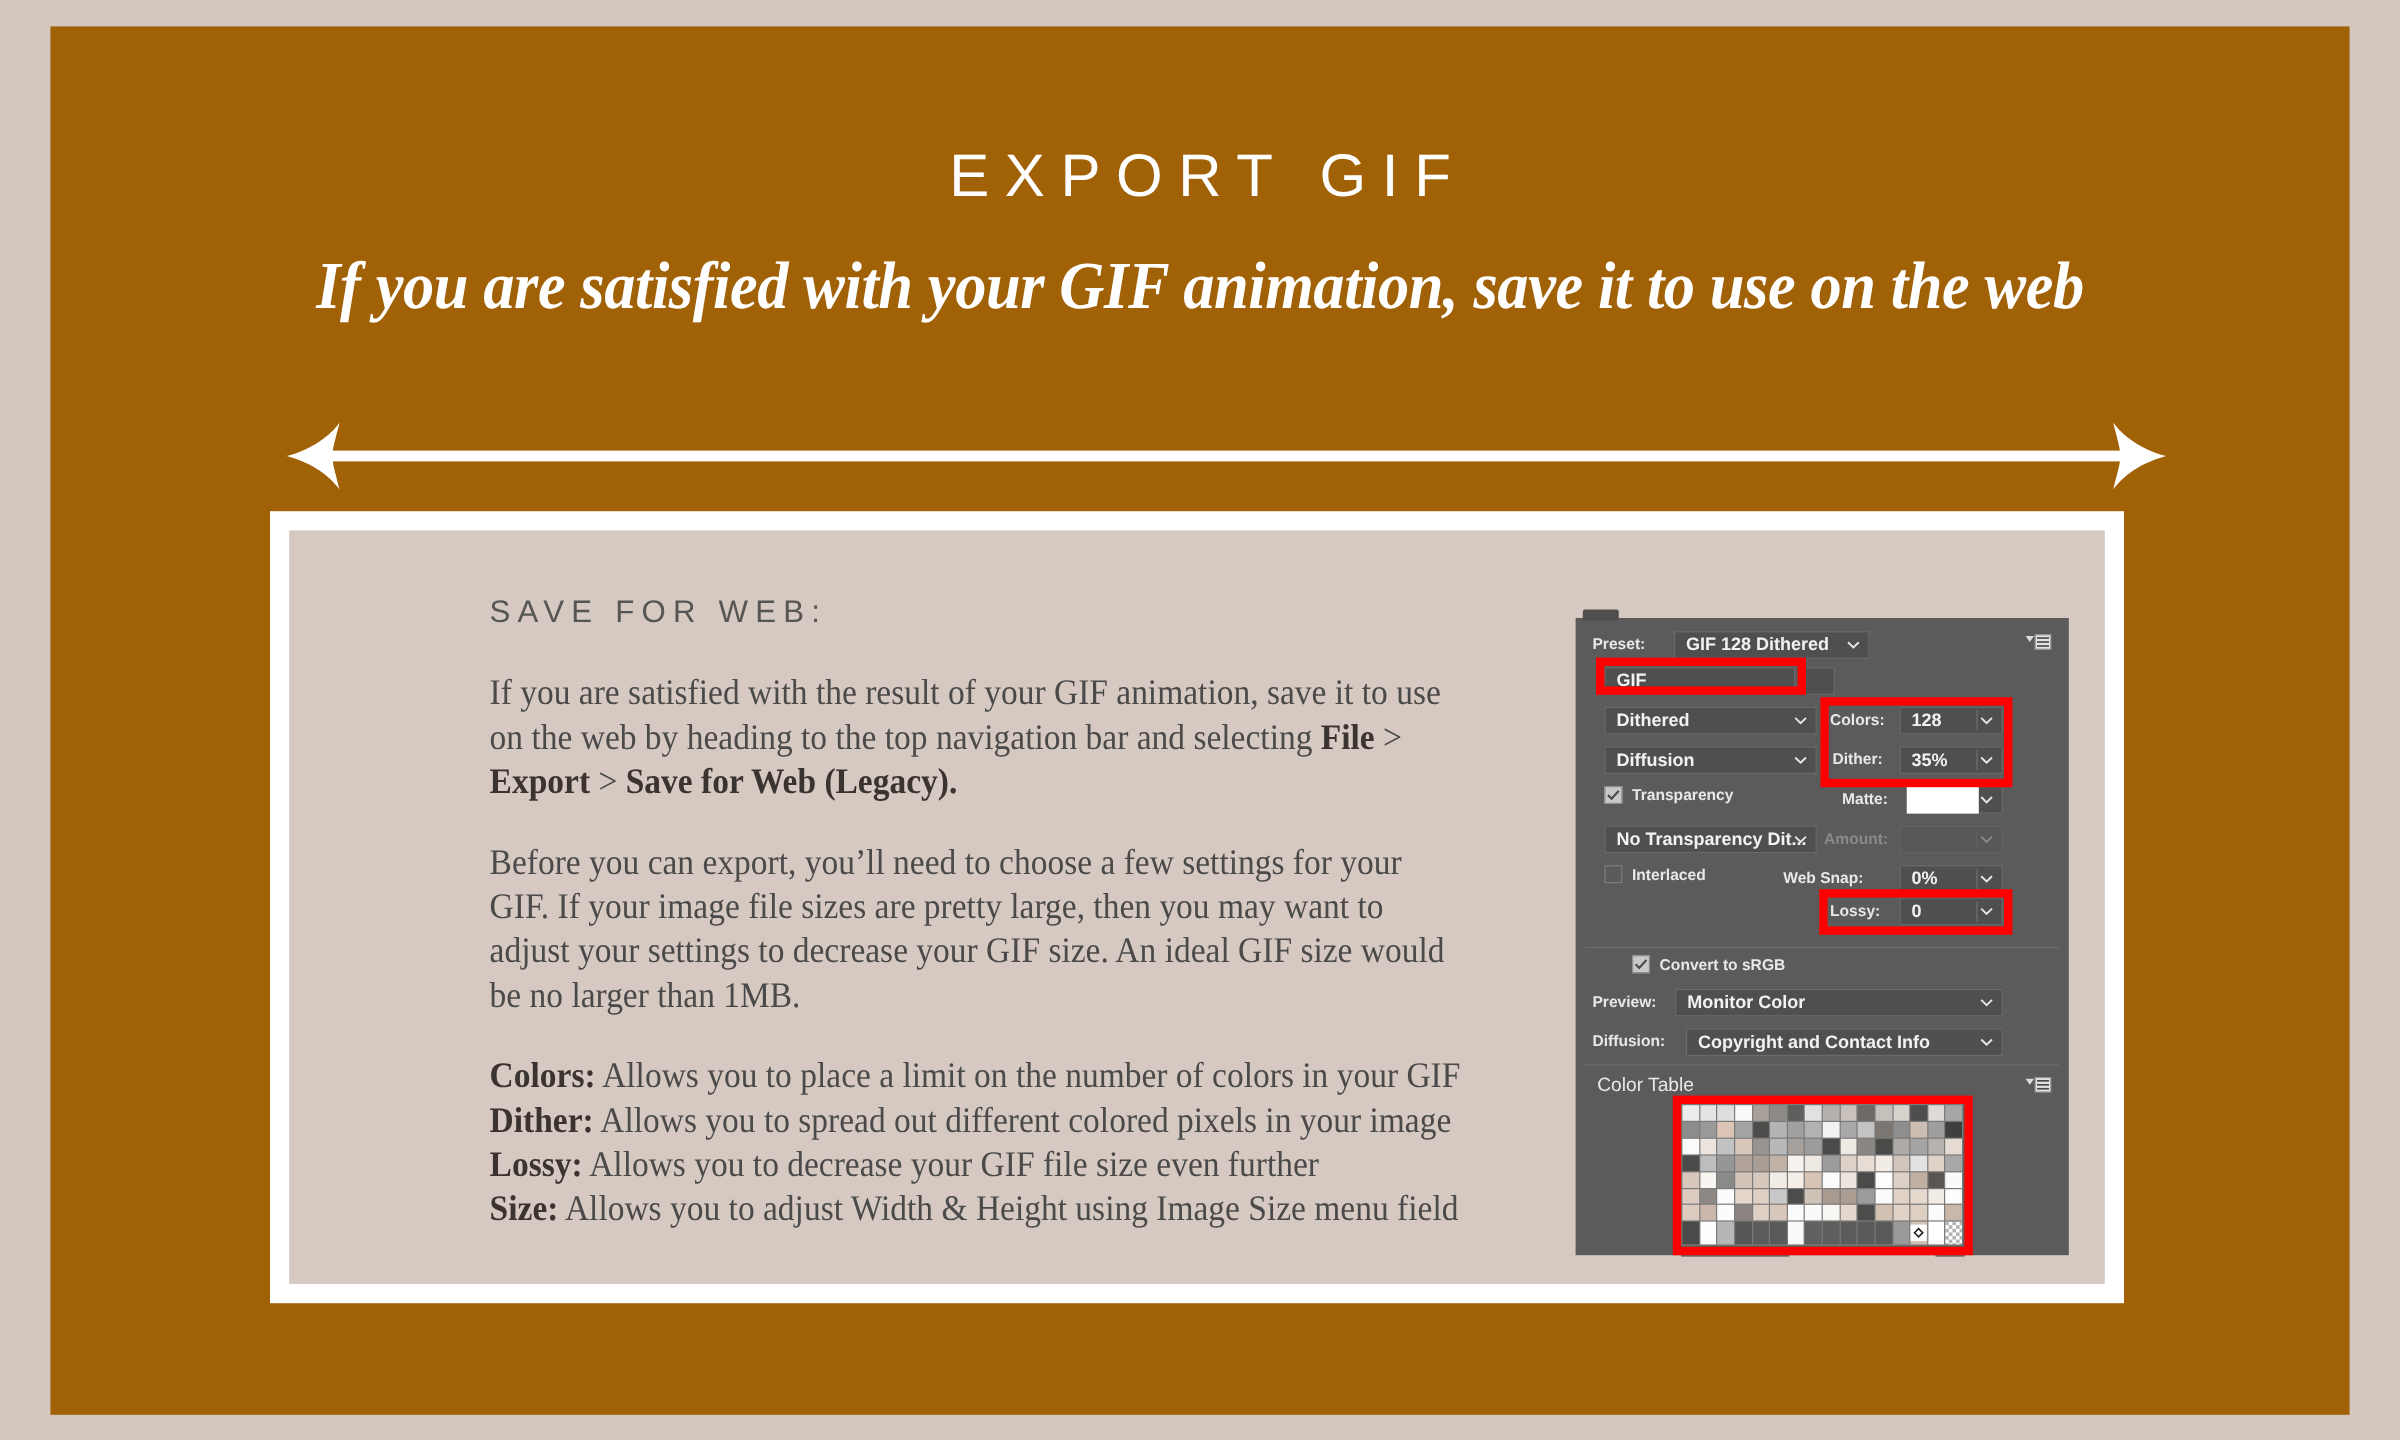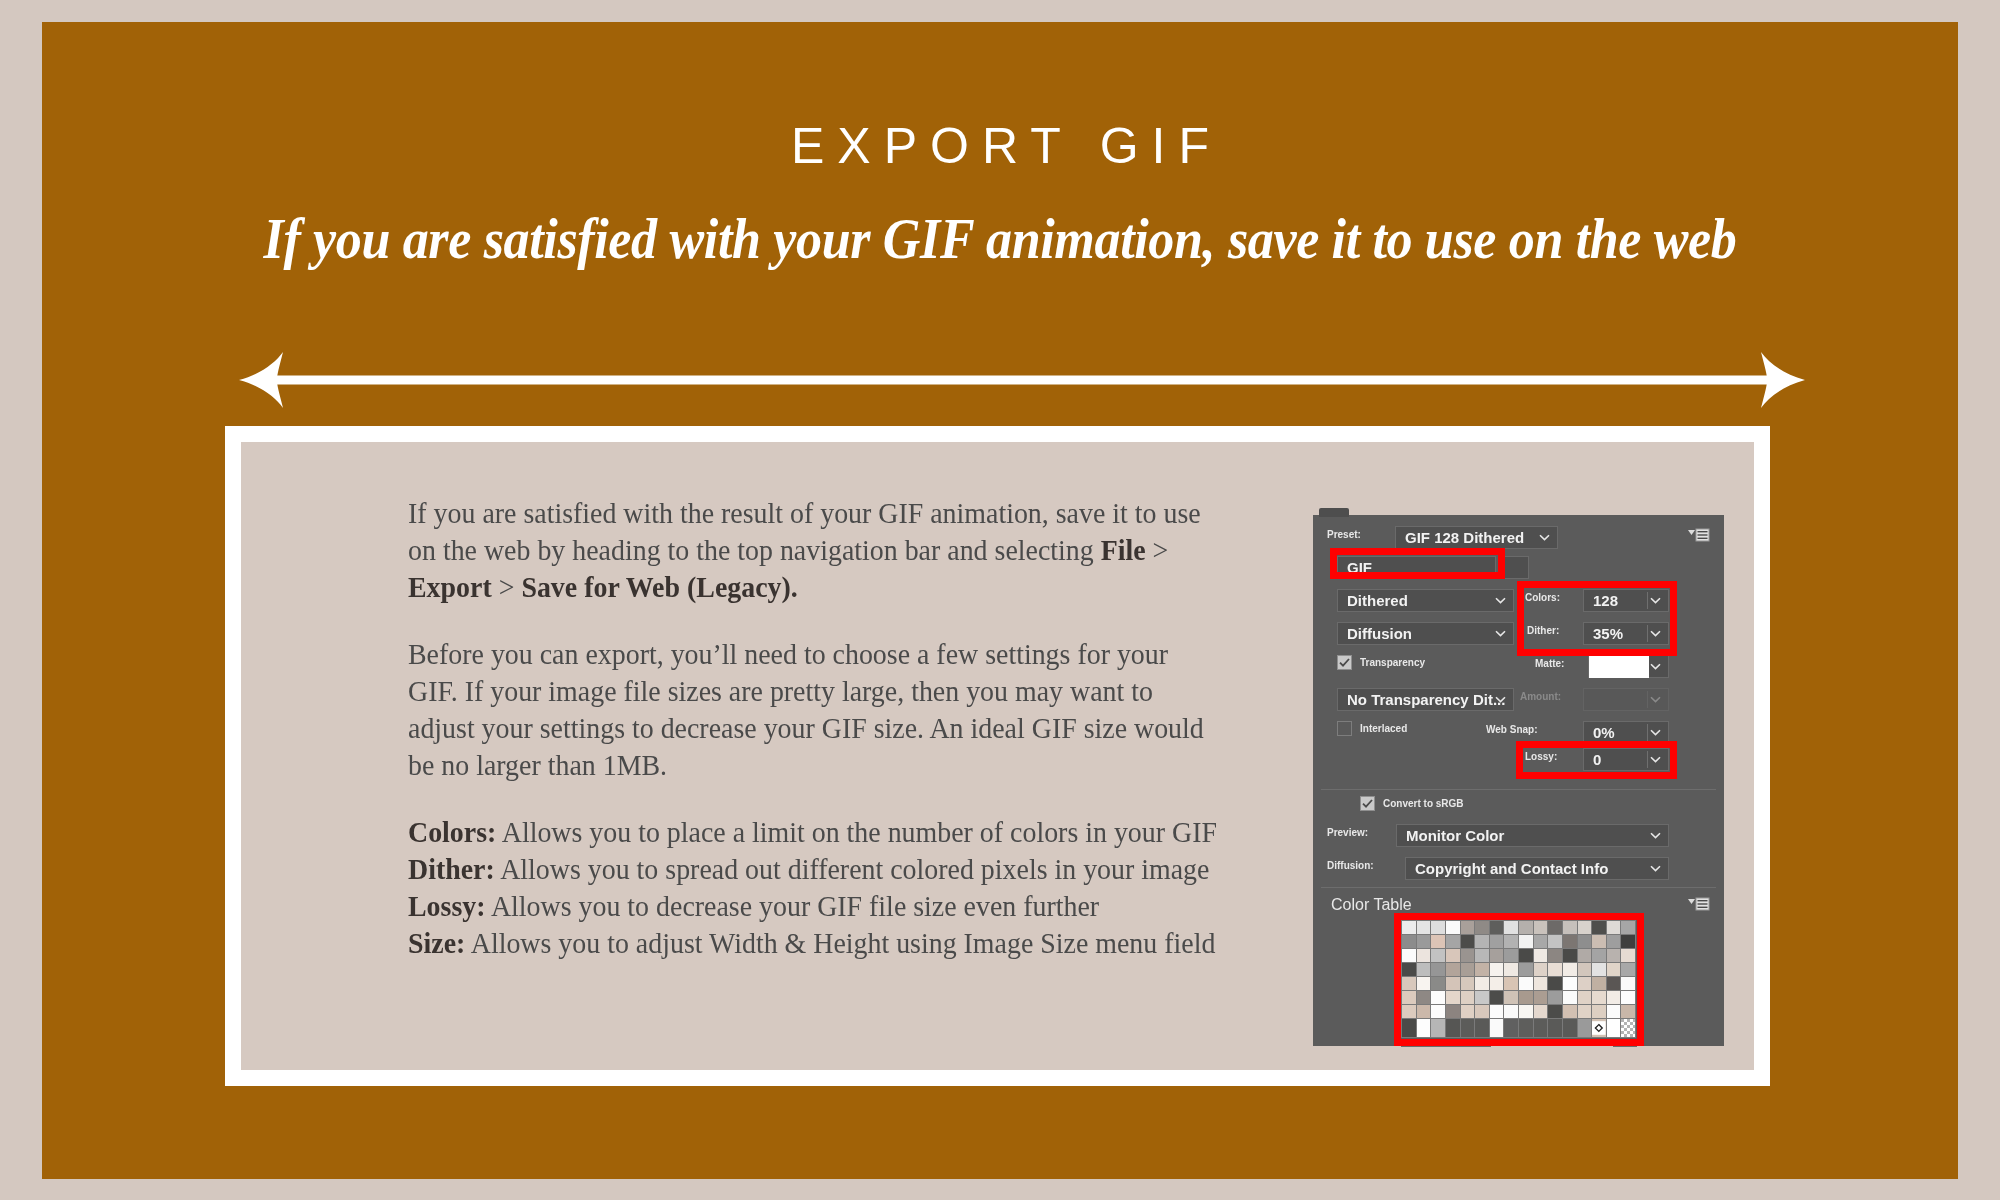--- a/index.html
+++ b/index.html
@@ -113,21 +113,21 @@
     width: 30px; height: 9px;
     background: #4e4e4e;
     border-radius: 2px 2px 0 0;
   }
   .ps-inner { position: absolute; inset: 0; }
 
   .row { position: absolute; display: flex; align-items: center; }
   .lbl {
     color: #e8e8e8;
     font-family: "Liberation Sans", sans-serif;
-    font-size: 10px;
+    font-size: 13px;
     font-weight: 700;
     white-space: nowrap;
   }
   .lbl.dim { color: #8a8a8a; }
   .field {
     background: #4f4f4f;
     color: #f2f2f2;
     font-family: "Liberation Sans", sans-serif;
     font-size: 15px;
     font-weight: 700;
@@ -214,20 +214,21 @@
       <rect x="30" y="25.5" width="1510" height="9" fill="#ffffff"></rect>
       <path d="M 2,30 C 24,24 38,13 46,2 C 42,18 40,24 40,30 C 40,36 42,42 46,58 C 38,47 24,36 2,30 Z" fill="#ffffff"></path>
       <path d="M 1568,30 C 1546,24 1532,13 1524,2 C 1528,18 1530,24 1530,30 C 1530,36 1528,42 1524,58 C 1532,47 1546,36 1568,30 Z" fill="#ffffff"></path>
     </svg>
   </div>
 
   <div class="card-frame">
     <div class="card">
 
       <div class="content">
+        <div class="kicker">SAVE FOR WEB:</div>
 
         <div class="para">
           <span>If you are satisfied with the result of your GIF animation, save it to use on the web by heading to the top navigation bar and selecting </span><b>File</b><span> &gt; </span><b>Export</b><span> &gt; </span><b>Save for Web (Legacy).</b>
         </div>
 
         <div class="para">Before you can export, you’ll need to choose a few settings for your GIF. If your image file sizes are pretty large, then you may want to adjust your settings to decrease your GIF size. An ideal GIF size would be no larger than 1MB.</div>
 
         <div class="defs">
           <div><span class="term">Colors:</span><span> Allows you to place a limit on the number of colors in your GIF</span></div>
           <div><span class="term">Dither:</span><span> Allows you to spread out different colored pixels in your image</span></div>

